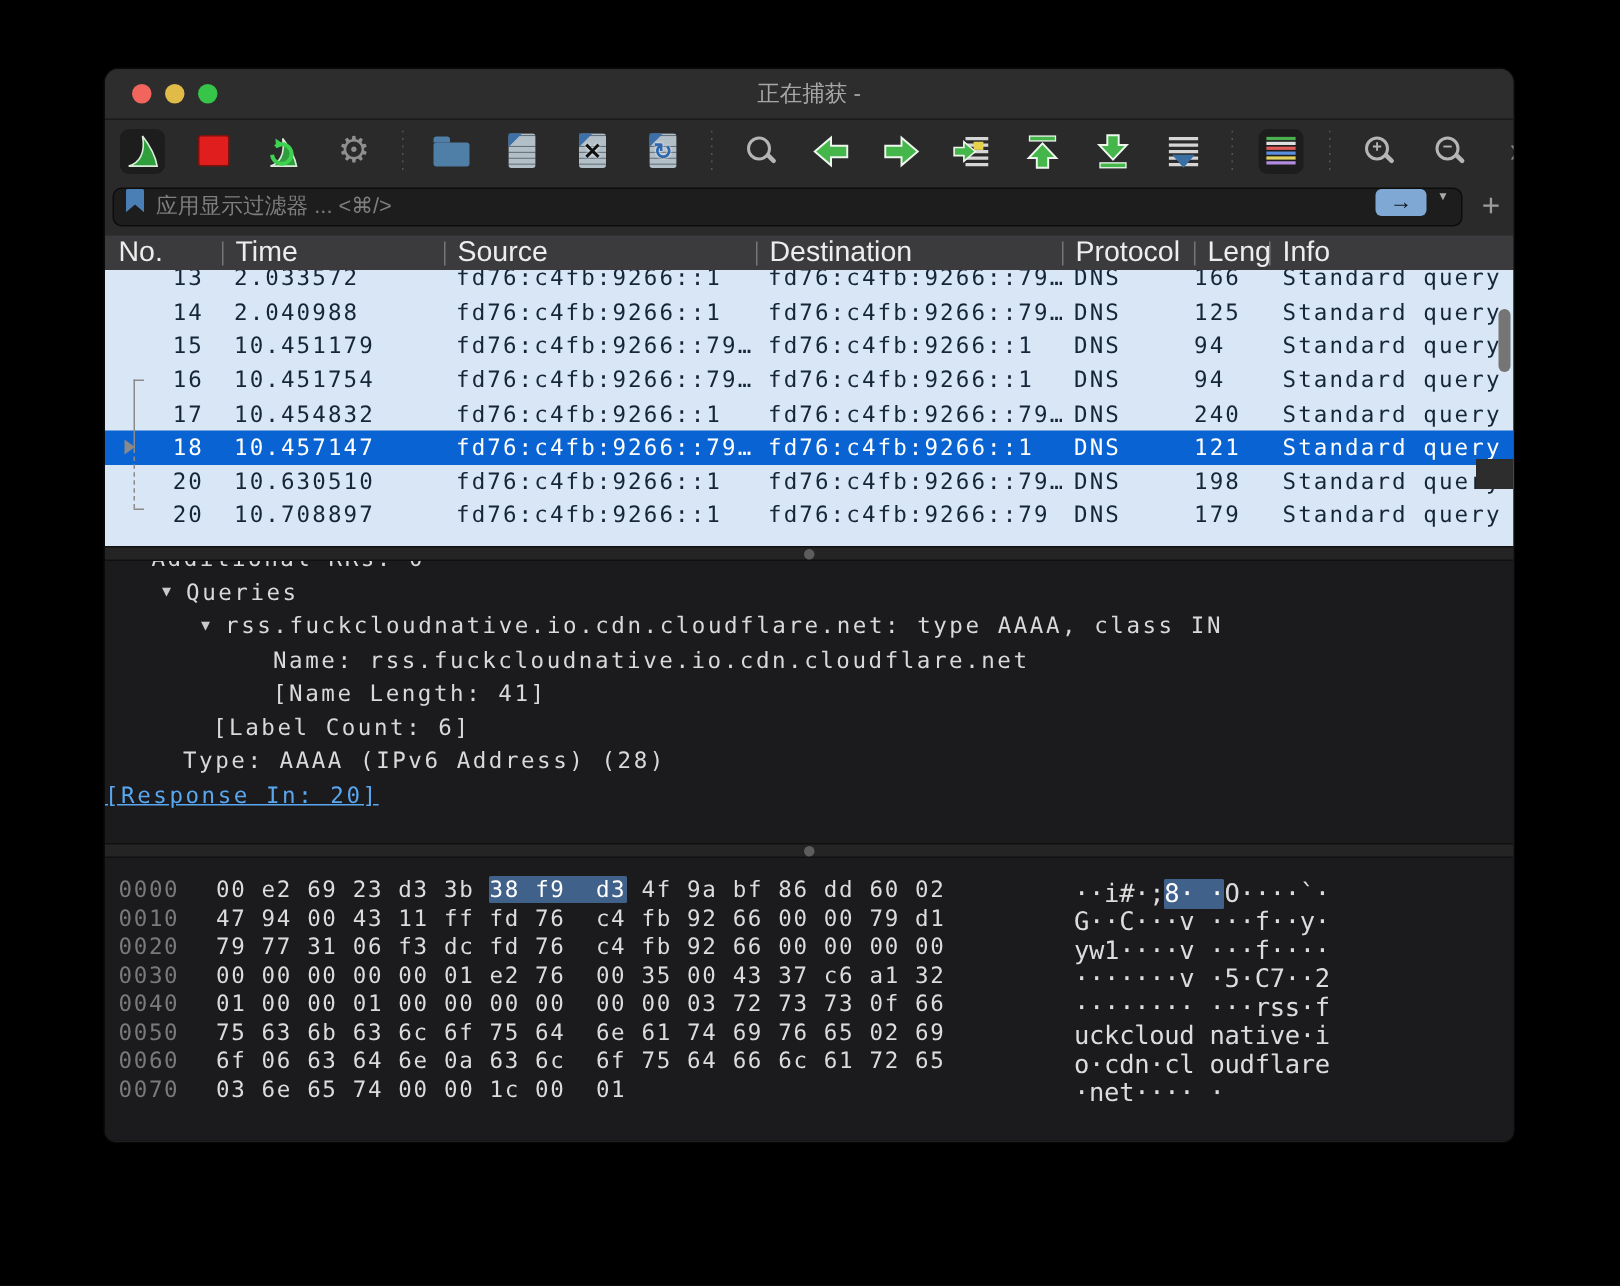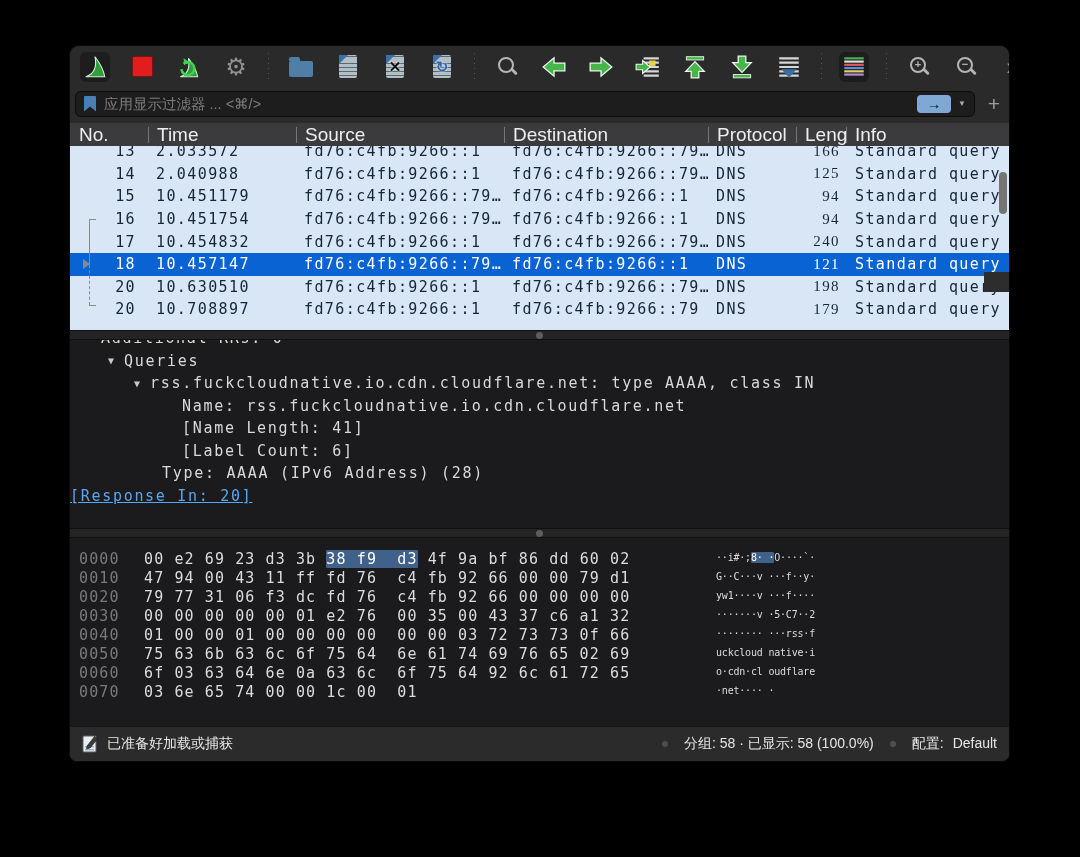--- a/index.html
+++ b/index.html
@@ -28,21 +28,21 @@
   .doc .ovl{position:absolute;width:100%;height:100%;display:flex;align-items:center;justify-content:center;
     font-weight:bold;font-size:15px;color:#111;text-shadow:0 0 2px #fff;}
   .doc .ovl.blue{color:#2e66b0;}
   .mag{position:relative;width:22px;height:22px;}
   .mag .lens{position:absolute;left:2px;top:1px;width:12px;height:12px;border:2.5px solid #b5b5b5;border-radius:50%;
     display:flex;align-items:center;justify-content:center;color:#b5b5b5;font-size:11px;font-weight:bold;line-height:1;}
   .mag .handle{position:absolute;left:14px;top:14px;width:8px;height:3px;background:#b5b5b5;transform:rotate(45deg);border-radius:2px;}
   .chev{color:#8a8a8a;font-size:24px;font-weight:bold;line-height:1;}
   
   .filterbar{height:33px;flex:0 0 auto;display:flex;align-items:center;padding:0 6px 3px 5px;background:#2a2a2a;}
-  .fbox{flex:1;height:24px;background:#1d1d1d;border:1px solid #0c0c0c;border-radius:6px;display:flex;align-items:center;padding:0 4px;}
+  .fbox{flex:1;height:24px;background:#1d1d1d;border:1px solid #0c0c0c;border-radius:6px;display:flex;padding:0 4px;}
   .bookmark{width:12px;height:16px;background:#4a7fb5;margin:0 6px 0 4px;
     clip-path:polygon(0 0,100% 0,100% 100%,50% 68%,0 100%);border-radius:1px;}
   .fbox input{flex:1;background:transparent;border:none;outline:none;color:#d0d0d0;font-size:14.5px;}
   .fbox input::placeholder{color:#7e7e7e;}
   .applybtn{width:34px;height:18px;background:#7fa9d4;border-radius:4px;display:flex;align-items:center;justify-content:center;
     color:#10151c;font-size:15px;font-weight:bold;line-height:1;}
   .fcaret{color:#a9a9a9;font-size:8px;margin:0 4px 0 7px;}
   .plusbtn{color:#9c9c9c;font-size:21px;margin-left:10px;width:18px;text-align:center;line-height:1;}
   
   .colheader{height:23px;flex:0 0 auto;background:#3b3b3d;display:grid;
@@ -50,21 +50,21 @@
   .hcell{padding:0 0 0 9px;position:relative;white-space:nowrap;overflow:hidden;}
   .hcell:not(:first-child):before{content:"";position:absolute;left:0;top:3px;bottom:3px;width:1px;background:#767676;}
   .plist{height:184px;flex:0 0 auto;background:#d9e6f5;overflow:hidden;position:relative;}
   .prows{margin-top:-6px;}
   .prow{display:grid;grid-template-columns:78px 148px 208px 204px 88px 50px 1fr;height:22.6px;align-items:center;
     font-family:"DejaVu Sans Mono",monospace;font-size:15px;letter-spacing:1.4px;color:#142638;white-space:nowrap;}
   .prow.sel{background:#0a63d2;color:#fff;}
   .pcell{overflow:hidden;}
   .c-no{text-align:right;padding-right:12px;}
   .c-time,.c-src,.c-dst,.c-proto{padding-left:8px;}
-  .c-len{text-align:right;padding-right:6px;font-family:Liberation Serif, serif;}
+  .c-len{padding-right:6px;}
   .c-info{padding-left:9px;}
   .relmarks{position:absolute;left:0;top:0;width:30px;height:100%;pointer-events:none;}
   .rel-seg{position:absolute;left:19px;width:1px;background:#8a8a8a;}
   .rel-seg.dash{background:none;border-left:1px dashed #8a8a8a;}
   .rel-tick{position:absolute;left:19px;width:7px;height:1px;background:#8a8a8a;}
   .rel-arrow{position:absolute;left:13px;width:0;height:0;border-left:7px solid #8a8a8a;
     border-top:5px solid transparent;border-bottom:5px solid transparent;}
   .vscroll{position:absolute;right:2px;top:26px;width:8px;height:42px;background:#757575;border-radius:4px;}
   .scorner{position:absolute;right:0;top:126px;width:25px;height:20px;background:#2d2d2d;}
   
@@ -77,34 +77,40 @@
   .dline{height:22.5px;display:flex;align-items:center;color:#d9d9d9;
     font-family:"DejaVu Sans Mono",monospace;font-size:15px;letter-spacing:1.7px;white-space:nowrap;}
   .dline .tri{font-size:10px;color:#c9c9c9;margin-right:10px;letter-spacing:0;}
   .dline .lnk{color:#59a7f0;text-decoration:underline;}
   
   .bytes{height:188px;flex:0 0 auto;background:#1b1b1d;overflow:hidden;position:relative;}
   .hexlines{margin-top:12px;}
   .hexline{position:relative;height:19px;font-family:"DejaVu Sans Mono",monospace;white-space:pre;}
   .hoff{position:absolute;left:9px;color:#7a7a7a;font-size:15px;letter-spacing:1.1px;}
   .hhex{position:absolute;left:74px;color:#dcdcdc;font-size:15px;letter-spacing:1.1px;}
-  .hasc{position:absolute;left:646px;color:#dcdcdc;font-size:10px;letter-spacing:-0.2px;top:2px;}
+  .hasc{position:absolute;left:646px;color:#dcdcdc;font-size:17px;letter-spacing:-0.2px;top:2px;}
   .hl{background:#40618a;color:#fff;border-radius:1px;margin-top:47px;}
   
   .statusbar{height:29px;flex:1 0 auto;background:#2c2b2c;border-top:1px solid #161616;display:flex;align-items:center;
     color:#e6e6e6;font-size:14px;padding:0 12px;gap:8px;}
   .sdot{width:6px;height:6px;border-radius:50%;background:#4e4e4e;flex:0 0 auto;}
   .sright{margin-left:auto;display:flex;align-items:center;gap:16px;}
   .sprof{display:flex;gap:9px;}
 </style>
 </head>
 <body>
 
 <div id="window">
 
+  <div class="titlebar">
+    <div class="tl r"></div>
+    <div class="tl y"></div>
+    <div class="tl g"></div>
+    <div class="title">正在捕获 -</div>
+  </div>
 
   <div class="toolbar">
     <div class="tbtn active">
       <svg width="26" height="26" viewBox="0 0 24 24">
         <path d="M3.5 21 C10 19 14 13 12 2.5 C17 9 20 15 21 21 Z" fill="#2f9e3d" stroke="#d9ecd9" stroke-width="1"></path>
         </svg>
     </div>
     <div class="tbtn">
       <div class="stopsq"></div>
     </div>
@@ -339,45 +345,45 @@
         <div class="dline" style="padding-left: 64px;">
           <span class="tri">▼</span>
           <span>rss.fuckcloudnative.io.cdn.cloudflare.net: type AAAA, class IN</span>
         </div>
         <div class="dline" style="padding-left: 112px;">
           <span>Name: rss.fuckcloudnative.io.cdn.cloudflare.net</span>
         </div>
         <div class="dline" style="padding-left: 112px;">
           <span>[Name Length: 41]</span>
         </div>
-        <div class="dline" style="padding-left: 112px;">
+        <div class="dline" style="padding-left: 72px;">
           <span>[Label Count: 6]</span>
         </div>
-        <div class="dline" style="padding-left: 92px;">
+        <div class="dline" style="padding-left: 52px;">
           <span>Type: AAAA (IPv6 Address) (28)</span>
         </div>
         <div class="dline" style="">
           <span class="lnk">[Response In: 20]</span>
         </div>
       </div>
   </div>
 
   <div class="splitter">
       <div class="dot"></div>
     </div>
 
   <div class="bytes">
     <div class="hexlines" id="hex-lines">
         <div class="hexline"><span class="hoff">0000</span><span class="hhex"><span>00 e2 69 23 d3 3b </span><span class="hl">38 f9  d3</span><span> 4f 9a bf 86 dd 60 02</span></span><span class="hasc"><span>··i#·;</span><span class="hl">8· ·</span><span>O····`·</span></span></div>
         <div class="hexline"><span class="hoff">0010</span><span class="hhex"><span>47 94 00 43 11 ff fd 76  c4 fb 92 66 00 00 79 d1</span></span><span class="hasc"><span>G··C···v ···f··y·</span></span></div>
         <div class="hexline"><span class="hoff">0020</span><span class="hhex"><span>79 77 31 06 f3 dc fd 76  c4 fb 92 66 00 00 00 00</span></span><span class="hasc"><span>yw1····v ···f····</span></span></div>
         <div class="hexline"><span class="hoff">0030</span><span class="hhex"><span>00 00 00 00 00 01 e2 76  00 35 00 43 37 c6 a1 32</span></span><span class="hasc"><span>·······v ·5·C7··2</span></span></div>
         <div class="hexline"><span class="hoff">0040</span><span class="hhex"><span>01 00 00 01 00 00 00 00  00 00 03 72 73 73 0f 66</span></span><span class="hasc"><span>········ ···rss·f</span></span></div>
         <div class="hexline"><span class="hoff">0050</span><span class="hhex"><span>75 63 6b 63 6c 6f 75 64  6e 61 74 69 76 65 02 69</span></span><span class="hasc"><span>uckcloud native·i</span></span></div>
-        <div class="hexline"><span class="hoff">0060</span><span class="hhex"><span>6f 03 63 64 6e 0a 63 6c  6f 75 64 92 6c 61 72 65</span></span><span class="hasc"><span>o·cdn·cl oudflare</span></span></div>
+        <div class="hexline"><span class="hoff">0060</span><span class="hhex"><span>6f 06 63 64 6e 0a 63 6c  6f 75 64 66 6c 61 72 65</span></span><span class="hasc"><span>o·cdn·cl oudflare</span></span></div>
         <div class="hexline"><span class="hoff">0070</span><span class="hhex"><span>03 6e 65 74 00 00 1c 00  01</span></span><span class="hasc"><span>·net···· ·</span></span></div>
       </div>
   </div>
 
   <div class="statusbar">
     <svg width="17" height="20" viewBox="0 0 17 20">
       <rect x="1" y="2" width="13" height="16" rx="1" fill="#e8eef2" stroke="#55606a"></rect>
       <rect x="3" y="12" width="9" height="1.4" fill="#9fb0ba"></rect>
         <rect x="3" y="15" width="9" height="1.4" fill="#9fb0ba"></rect>
       <path d="M5 12 L12.5 2.5 L15.5 5 L8 14 L4.5 15 Z" fill="#3b3b3b" stroke="#1d1d1d" stroke-width="0.6"></path>

